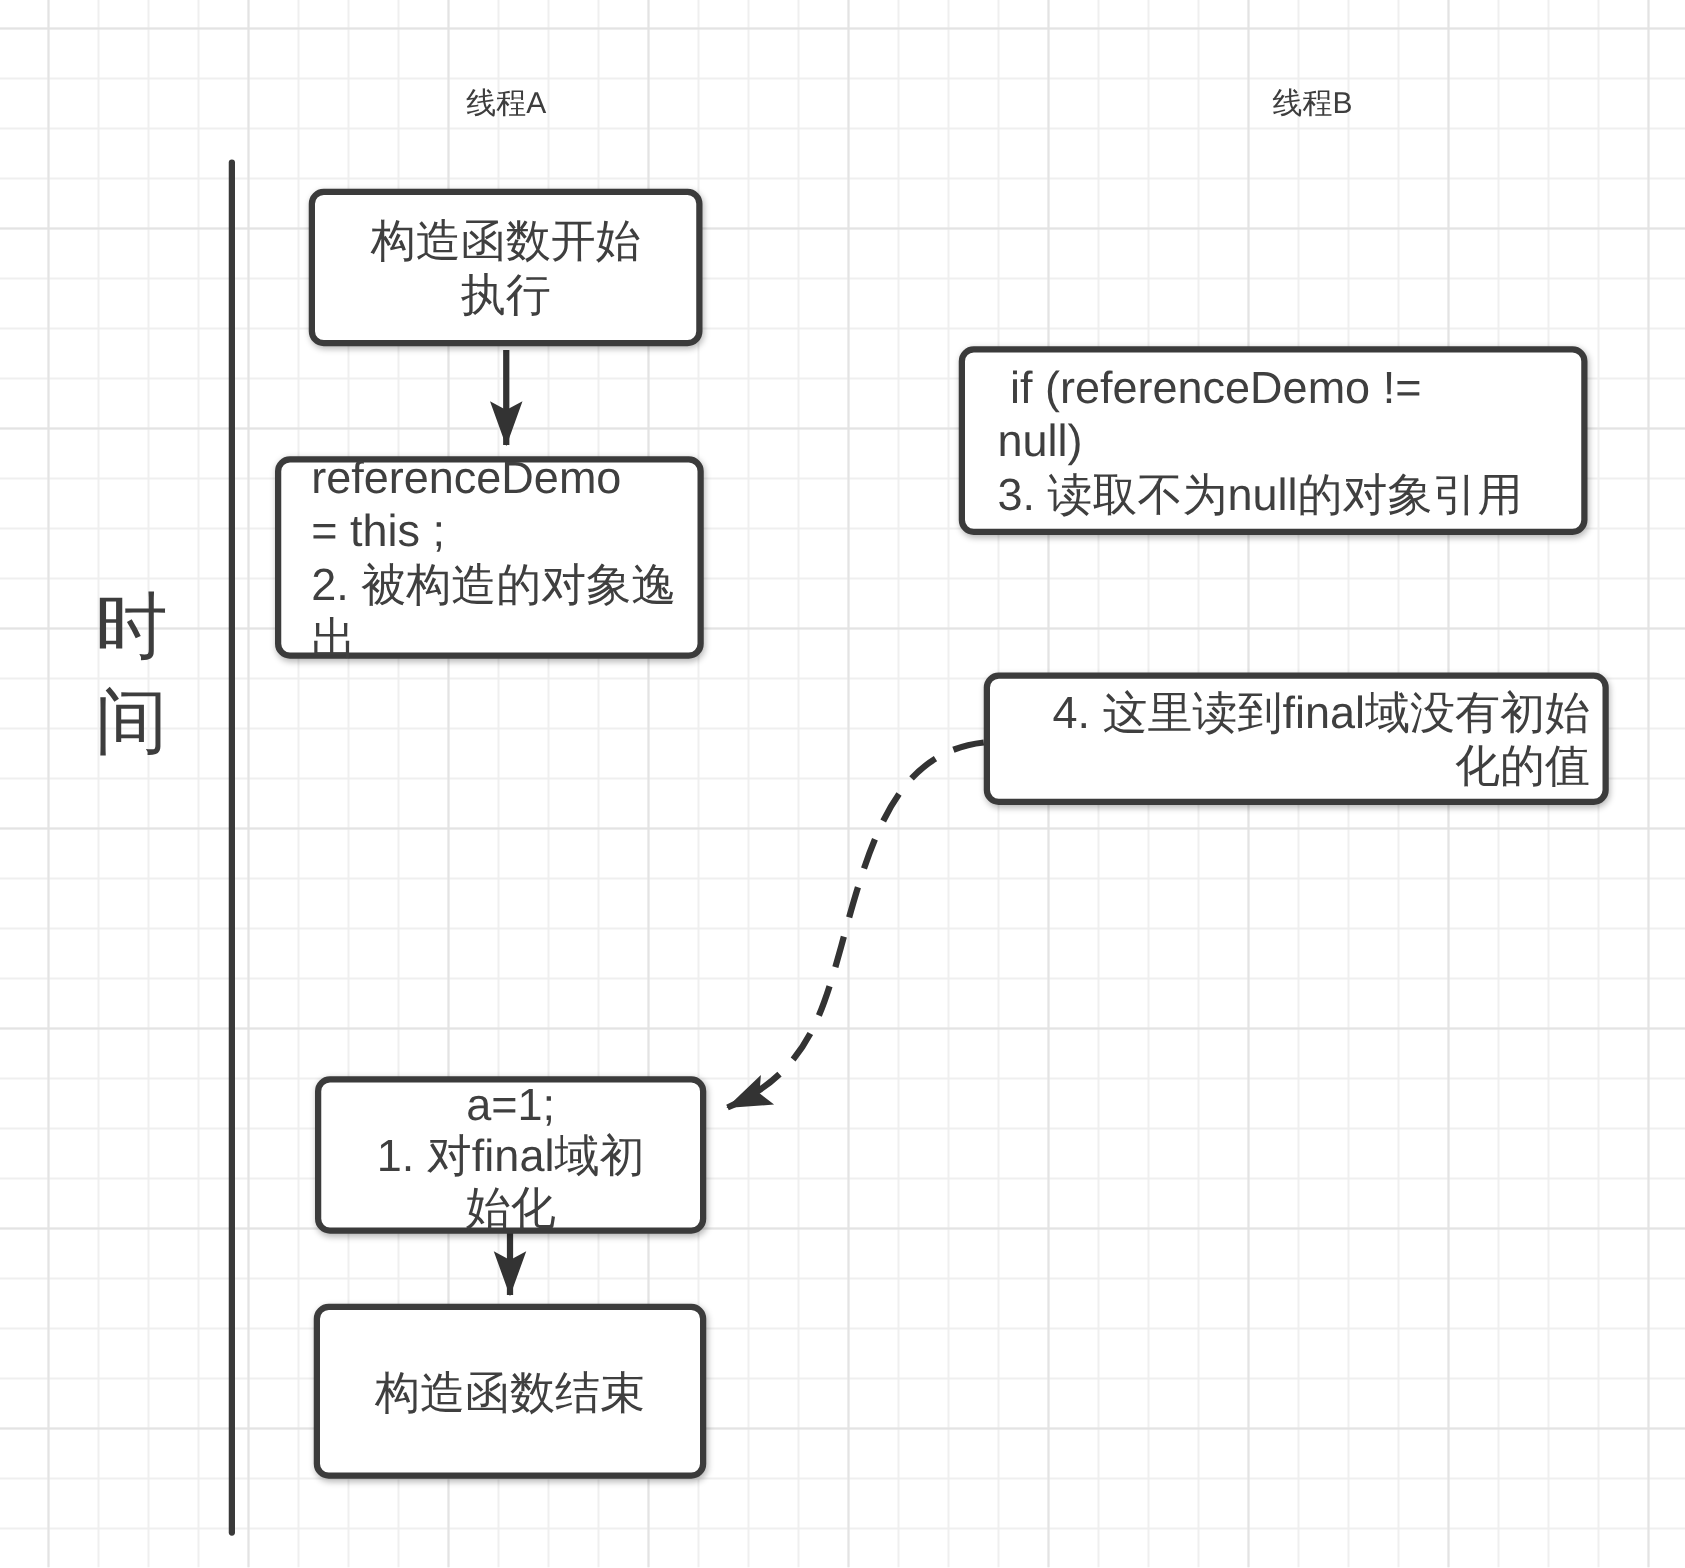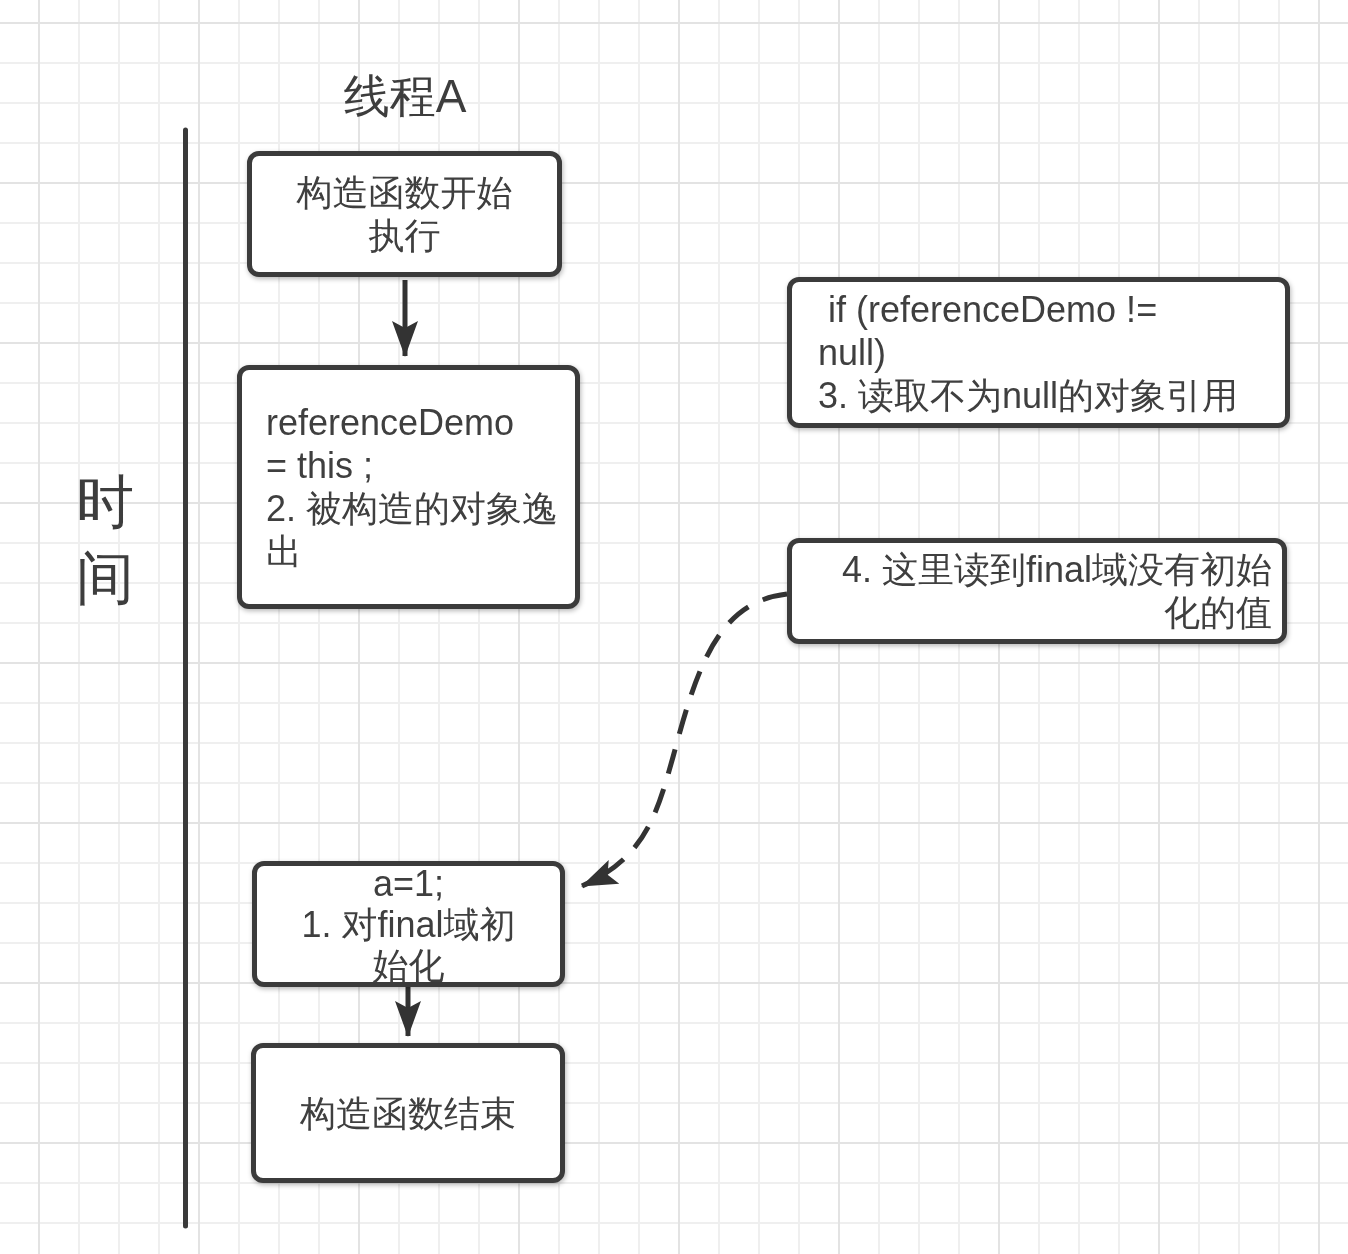--- a/index.html
+++ b/index.html
@@ -35,32 +35,32 @@
     justify-content: center;
     font-size: 36px;
     line-height: 43px;
     white-space: pre-wrap;
     color: #3f3f3f;
   }
   .node.center { text-align: center; padding: 0 14px; }
   .node.left   { text-align: left;  padding: 0 10px 0 24px; }
 
   #node-ctor-start        { left: 247px; top: 151px;  width: 315px; height: 126px; }
-  #node-reference-escape  { left: 237px; top: 365px;  width: 343px; height: 244px; }
-  #node-if-check          { left: 787px; top: 277px;  width: 503px; height: 151px; padding-left: 26px; }
+  #node-reference-escape  { left: 220px; top: 365px;  width: 343px; height: 162px; }
+  #node-if-check          { left: 767px; top: 277px;  width: 503px; height: 151px; padding-left: 26px; }
   #node-read-uninit       { left: 787px; top: 538px;  width: 500px; height: 106px; text-align: right; }
   #node-final-init        { left: 252px; top: 825px;  width: 313px; height: 126px; line-height: 41px; margin-top: 36px; }
   #node-ctor-end          { left: 251px; top: 1043px; width: 314px; height: 140px; }
 
   .lane-label {
     position: absolute;
     top: 66px;
     width: 220px;
     text-align: center;
-    font-size: 46px;
+    font-size: 24px;
     color: #3d3d3d;
   }
   #thread-a-label { left: 295px; }
   #thread-b-label { left: 940px; }
 
   #time-axis-label {
     position: absolute;
     left: 68px;
     top: 464px;
     width: 74px;
@@ -78,20 +78,21 @@
     height: 1254px;
     pointer-events: none;
   }
 </style>
 </head>
 <body>
 
 <div id="canvas">
 
   <div class="lane-label" id="thread-a-label">线程A</div>
+  <div class="lane-label" id="thread-b-label">线程B</div>
 
   <div id="time-axis-label">时
 间</div>
 
   <svg id="connector-layer" viewBox="0 0 1348 1254" xmlns="http://www.w3.org/2000/svg">
     <defs>
       <marker id="arrowhead" viewBox="0 0 38 28" markerWidth="38" markerHeight="28" refX="36" refY="14" orient="auto" markerUnits="userSpaceOnUse">
         <path d="M1,1 L37,14 L1,27 L8,14 Z" fill="#333333"></path>
       </marker>
     </defs>

